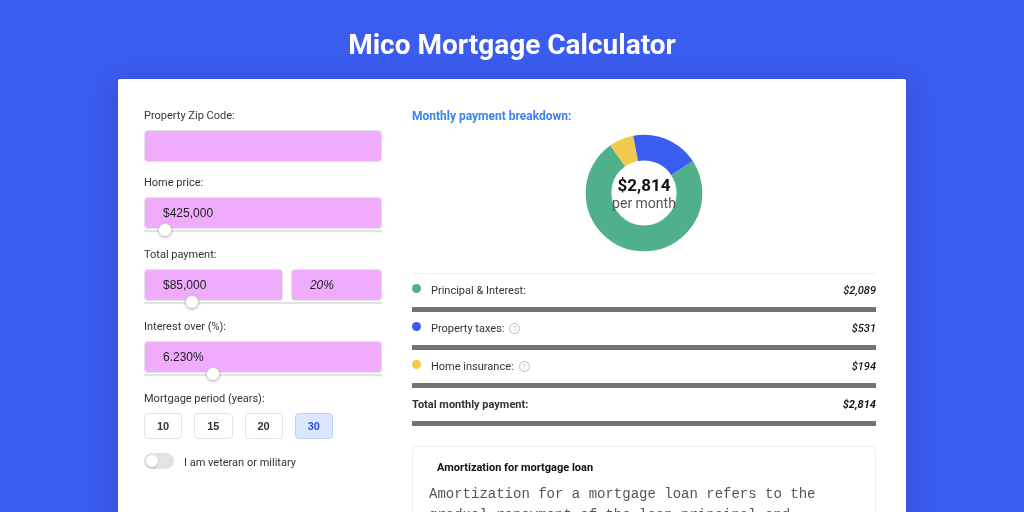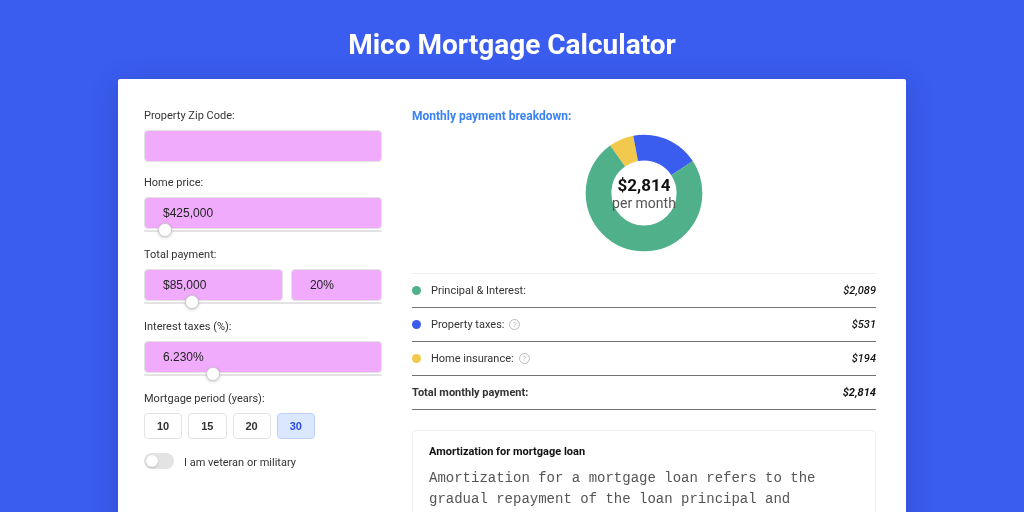--- a/index.html
+++ b/index.html
@@ -41,33 +41,33 @@
     border: 1px solid #e3e3e3;
     border-radius: 4px;
     padding: 9px 18px;
     font-size: 12px;
     color: #222;
     background: #f0abfc;
     height: 32px;
   }
   .dp-row { display: flex; gap: 8px; }
   .dp-row .input:first-child { flex: 1.9; }
-  .dp-row .input:last-child { flex: 1; }
+  .dp-row .input:last-child { flex: 1; font-style: italic; }
   .slider-wrap { position: relative; height: 6px; margin-top: -1px; }
   .slider-track {
     position: absolute; left:0; right:0; top:2px;
     height: 2px; background:#e3e3e3; border-radius:2px;
   }
   .slider-thumb {
     position:absolute; top:-5px; width:14px; height:14px;
     border-radius:50%; background:#fff; border:1px solid #ccc;
     box-shadow:0 1px 3px rgba(0,0,0,.2);
     transform:translateX(-50%);
   }
-  .period-row { display:flex; gap:6px; margin-top:6px; }
+  .period-row { display:flex; gap:12px; margin-top:6px; }
   .period-btn {
     border:1px solid #e3e3e3; background:#fff; border-radius:4px;
     font-size:11px; font-weight:600; color:#333;
     padding:6px 12px; cursor:pointer;
   }
   .period-btn.selected { background:#dbe6ff; border-color:#bcd0ff; color:#2b4de0; }
   .toggle-row { display:flex; align-items:flex-end; gap:10px; margin-top:13px; }
   .toggle {
     width:30px; height:16px; border-radius:10px; background:#e3e3e3; position:relative;
   }
@@ -81,37 +81,37 @@
   .donut-wrap { display:flex; justify-content:center; margin:6px 0 20px; position:relative; }
   .donut { width:120px; height:120px; position:relative; }
   .donut-center {
     position:absolute; inset:0; display:flex; flex-direction:column;
     align-items:center; justify-content:center;
   }
   .donut-amount { font-size:17px; font-weight:700; color:#111; }
   .donut-sub { font-size:14px; color:#555; }
   .legend { border-top:1px solid #eee; }
   .legend-row {
-    display:flex; align-items:center; padding:10px 0;
-    border-bottom:1px solid #737373; font-size:11px;
+    display:flex; align-items:flex-start; padding:10px 0;
+    border-bottom:5px solid #737373; font-size:11px;
   }
   .dot { width:9px; height:9px; border-radius:50%; margin-right:10px; flex-shrink:0; }
   .legend-label { flex:1; color:#333; display:flex; align-items:center; gap:5px; }
   .help-icon {
     width:11px; height:11px; border-radius:50%; border:1px solid #bbb;
     display:inline-flex; align-items:center; justify-content:center;
     font-size:8px; color:#bbb; line-height:1;
   }
   .legend-val { font-weight:500; color:#111;font-style:italic; }
   .legend-row.total .legend-label { font-weight:700; }
   .legend-row.total .legend-val { font-weight:700; }
   .amort-box {
     border:1px solid #eee; border-radius:4px; padding:14px 16px; margin-top:20px;
   }
-  .amort-title { font-size:11px; font-weight:700; color:#111; margin-bottom:10px; }
+  .amort-title { font-size:11px; font-weight:700; color:#111; margin-bottom:10px;margin-left:8px; }
   .amort-text { font-size:14px; color:#555; line-height:1.5;font-family:Liberation Mono, monospace; }
 </style>
 </head>
 <body>
 
 <div class="page-title">Mico Mortgage Calculator</div>
 
 <div class="card">
   <div class="left">
 
@@ -135,21 +135,21 @@
         <input class="input" value="$85,000" style="">
         <input class="input" value="20%" style="">
       </div>
       <div class="slider-wrap">
         <div class="slider-track"></div>
         <div class="slider-thumb" style="left: 20%;"></div>
       </div>
     </div>
 
     <div class="field-group">
-      <label class="label">Interest taxes (%):</label>
+      <label class="label">Interest over (%):</label>
       <input class="input" value="6.230%" style="">
       <div class="slider-wrap">
         <div class="slider-track"></div>
         <div class="slider-thumb" style="left: 29%;"></div>
       </div>
     </div>
 
     <div class="field-group">
       <label class="label">Mortgage period (years):</label>
       <div class="period-row">

